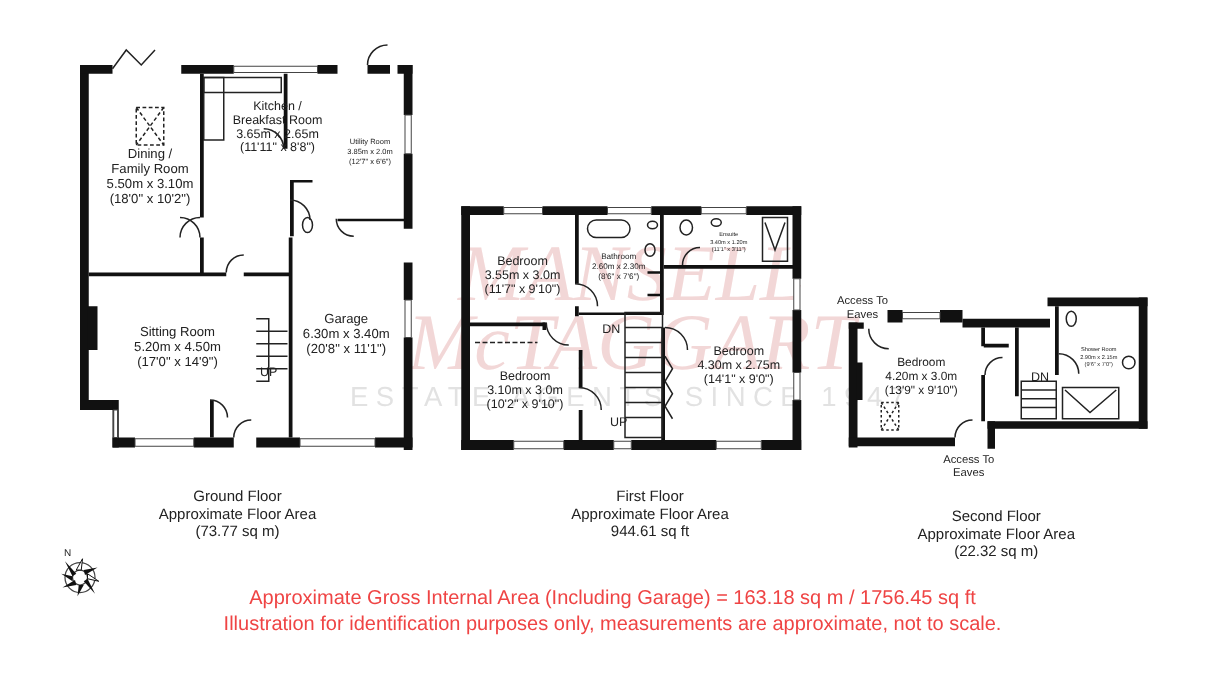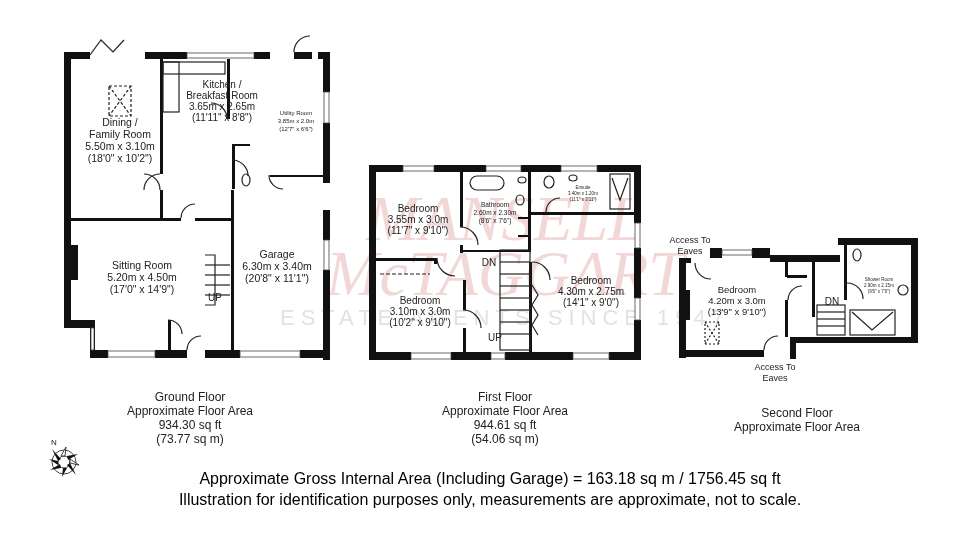--- a/index.html
+++ b/index.html
@@ -6,21 +6,21 @@
   body { width:980px; height:552px; position:relative; overflow:hidden; font-family:"Liberation Sans", sans-serif; color:#222; }
   svg { position:absolute; left:0; top:0; }
   .wall { fill:#111; }
   .thin { stroke:#222; stroke-width:1.2; fill:none; }
   .win { fill:#fff; stroke:#444; stroke-width:0.8; }
   .lbl { font-family:"Liberation Sans", sans-serif; fill:#222; text-anchor:middle; }
   .wm { font-family:"Liberation Serif", serif; fill:#e9b7b7; opacity:0.55; text-anchor:middle; font-style:italic; }
   .wm2 { font-family:"Liberation Sans", sans-serif; fill:#cfcfcf; opacity:0.6; text-anchor:middle; letter-spacing:6px; }
   .area { position:absolute; text-align:center; font-size:12px; line-height:14px; color:#222; }
   .area div { white-space:nowrap;text-align:center; }
-  .footer { position:absolute; left:0; width:980px; text-align:center; font-size:16px; line-height:21px; color:#000000; }
+  .footer { position:absolute; left:0; width:980px; text-align:center; font-size:16px; line-height:21px; color:#ef4444; }
 </style>
 </head>
 <body>
 
 <svg width="980" height="552" viewBox="0 0 980 552">
 
   <g>
     <text class="wm" x="505" y="240" font-size="64">MANSELL</text>
     <text class="wm" x="505" y="295" font-size="64">McTAGGART</text>
     <text class="wm2" x="505" y="325" font-size="22">ESTATE AGENTS SINCE 1947</text>
@@ -282,28 +282,27 @@
     <polygon points="-2,15 -1,6 3,6" fill="#111"></polygon>
     <polygon points="15,3 6,1 6,-3" fill="#fff" stroke="#111" stroke-width="0.8"></polygon>
     <polygon points="-15,-3 -6,-1 -6,3" fill="#111"></polygon>
     <text x="-10" y="-17" font-size="8" class="lbl">N</text>
   </g>
 </svg>
 
 <div class="area" style="left:110px; top:390px; width:160px;">
   <div>Ground Floor</div>
   <div>Approximate Floor Area</div>
-  <div>934.30 sq ft</div>
   <div>(73.77 sq m)</div>
 </div>
-<div class="area" style="left:425px; top:390px; width:160px;">
+<div class="area" style="left:440px; top:390px; width:160px;">
   <div>First Floor</div>
   <div>Approximate Floor Area</div>
   <div>944.61 sq ft</div>
-  <div>(54.06 sq m)</div>
 </div>
 <div class="area" style="left:717px; top:406px; width:160px;">
   <div>Second Floor</div>
   <div>Approximate Floor Area</div>
+  <div>(22.32 sq m)</div>
 </div>
 
 <div class="footer" style="top:468px;">Approximate Gross Internal Area (Including Garage) = 163.18 sq m / 1756.45 sq ft</div>
 <div class="footer" style="top:489px;">Illustration for identification purposes only, measurements are approximate, not to scale.</div>
 
 </body></html>

